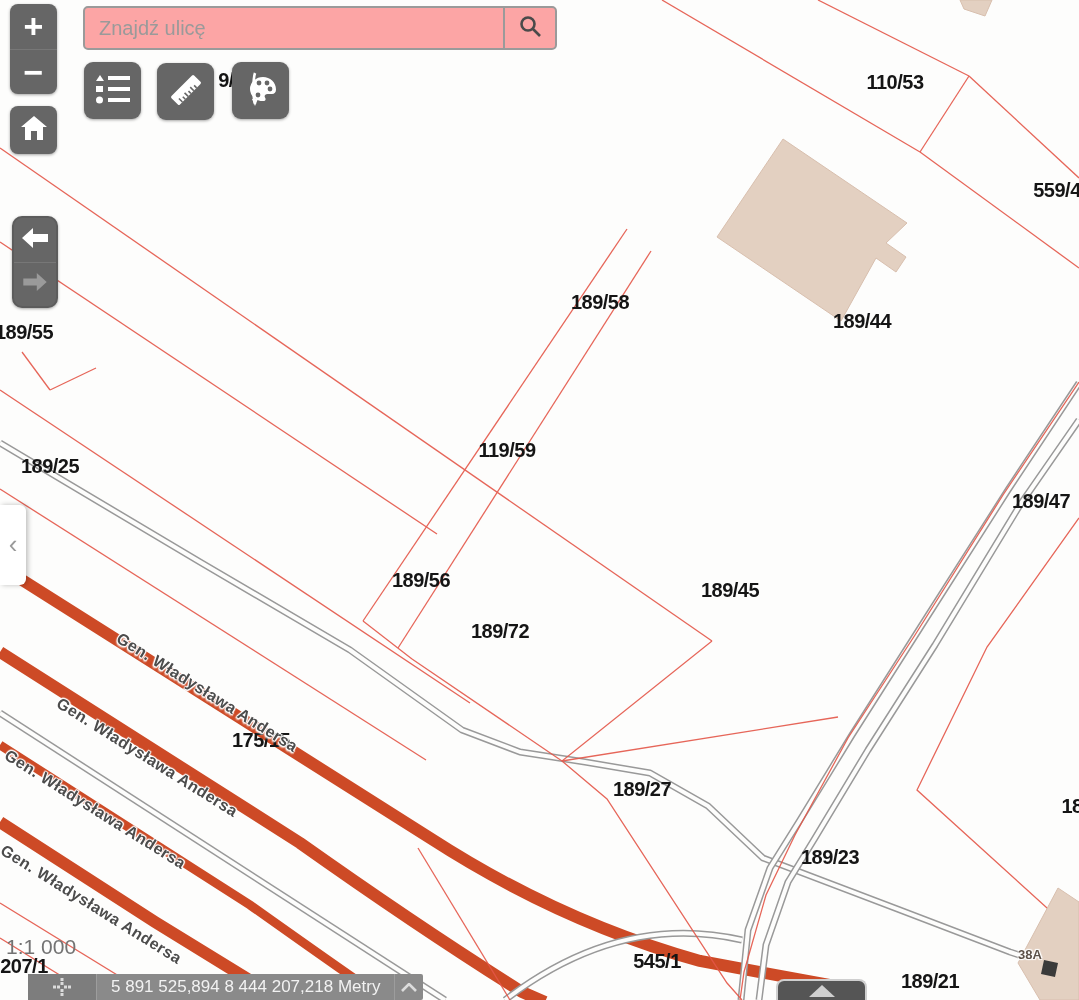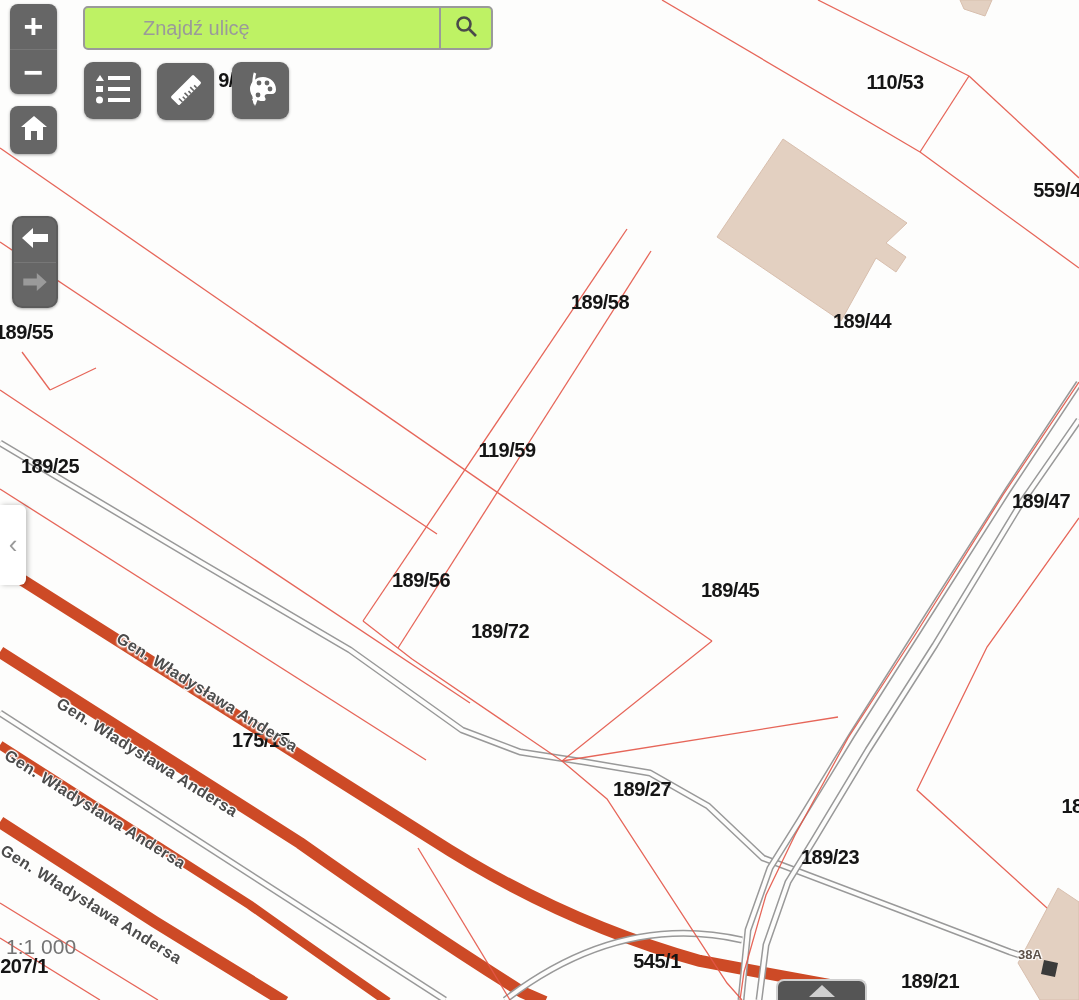--- a/index.html
+++ b/index.html
@@ -16,22 +16,22 @@
           transform:rotate(32deg);transform-origin:left center;z-index:6;letter-spacing:.5px;
           text-shadow:-1px -1px 1px #fff,1px -1px 1px #fff,-1px 1px 1px #fff,1px 1px 1px #fff,0 2px 2px #fff;}
   .scaletxt{position:absolute;left:6px;top:935px;font-size:21px;color:#737373;z-index:5;}
   
   .ctl{position:absolute;background:#666;border-radius:8px;box-shadow:0 1px 3px rgba(0,0,0,.35);z-index:40;}
   #zoomgroup{left:10px;top:4px;width:47px;height:90px;display:flex;flex-direction:column;}
   .zbtn{flex:1;display:flex;align-items:center;justify-content:center;color:#fff;font-size:34px;
         font-weight:bold;cursor:pointer;line-height:1;}
   #zoomin{border-bottom:1px solid #777;}
   #homebtn{left:10px;top:106px;width:47px;height:48px;display:flex;align-items:center;justify-content:center;cursor:pointer;}
-  #searchbox{position:absolute;left:83px;top:6px;width:410px;height:44px;background:#bef264;
-        border:2px solid #9a9a9a;border-radius:5px;z-index:40;display:flex;align-items:stretch;box-sizing:border-box;padding-left:44px;}
+  #searchbox{position:absolute;left:83px;top:6px;width:474px;height:44px;background:#fca5a5;
+        border:2px solid #9a9a9a;border-radius:5px;z-index:40;display:flex;align-items:stretch;box-sizing:border-box;}
   #searchinput{flex:1;border:none;outline:none;font-size:20px;padding:0 14px;color:#333;
         font-family:"Liberation Sans",sans-serif;background:transparent;}
   #searchinput::placeholder{color:#9a9a9a;}
   #searchbtn{width:50px;border-left:2px solid #9a9a9a;display:flex;align-items:center;justify-content:center;cursor:pointer;}
   .toolbtn{position:absolute;width:57px;height:57px;background:#666;border-radius:9px;z-index:20;
         display:flex;align-items:center;justify-content:center;cursor:pointer;box-shadow:0 1px 3px rgba(0,0,0,.35);}
   #navgroup{left:12px;top:216px;width:46px;height:92px;display:flex;flex-direction:column;border:2px solid #5c5c5c;box-sizing:border-box;border-radius:10px;}
   .navbtn{flex:1;display:flex;align-items:center;justify-content:center;cursor:pointer;}
   #navback{border-bottom:1px solid #777;}
   #lefttab{position:absolute;left:0;top:505px;width:26px;height:80px;background:#fff;z-index:30;
@@ -221,18 +221,40 @@
             <path d="M15 0 L15 6 L0 6 L0 14 L15 14 L15 20 L26 10 Z" fill="#9a9a9a"></path>
           </svg>
       </span>
     </div>
   </div>
 
   <div id="lefttab">
     <span>‹</span>
   </div>
 
+  <div id="statusbar">
+    <div id="crosscell">
+      <svg width="18" height="18" viewBox="0 0 18 18" fill="#dcdcdc">
+        <rect x="7.5" y="0" width="3" height="3"></rect>
+          <rect x="7.5" y="4" width="3" height="3"></rect>
+        <rect x="7.5" y="11" width="3" height="3"></rect>
+          <rect x="7.5" y="15" width="3" height="3"></rect>
+        <rect x="0" y="7.5" width="3" height="3"></rect>
+          <rect x="4" y="7.5" width="3" height="3"></rect>
+        <rect x="11" y="7.5" width="3" height="3"></rect>
+          <rect x="15" y="7.5" width="3" height="3"></rect>
+      </svg>
+    </div>
+    <div id="coordcell">5 891 525,894 8 444 207,218 Metry</div>
+    <div id="chevcell">
+      <span>
+        <svg width="16" height="9" viewBox="0 0 16 9" fill="none" stroke="#dcdcdc" stroke-width="2.6">
+            <polyline points="1,8 8,1 15,8"></polyline>
+          </svg>
+      </span>
+    </div>
+  </div>
 
   <div id="upbtn">
     <div class="tri"></div>
   </div>
 
 </div>
 
 </body></html>

